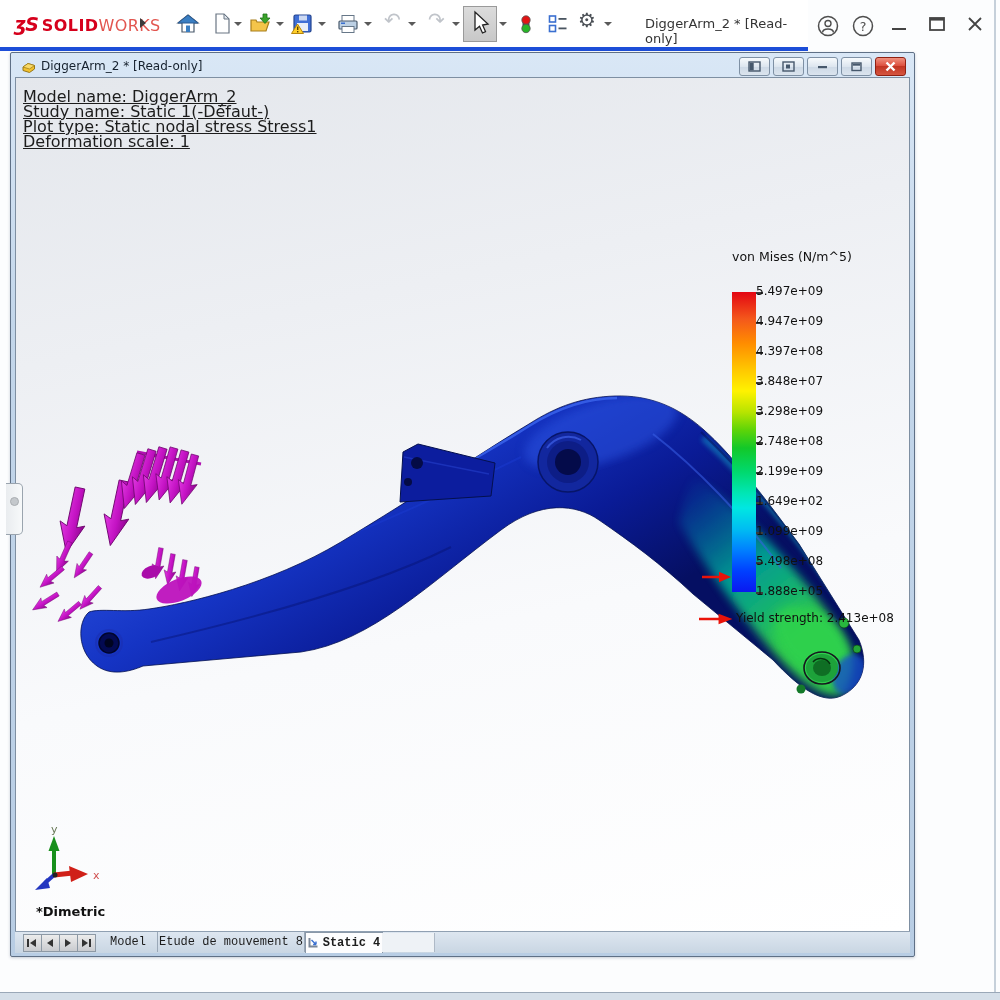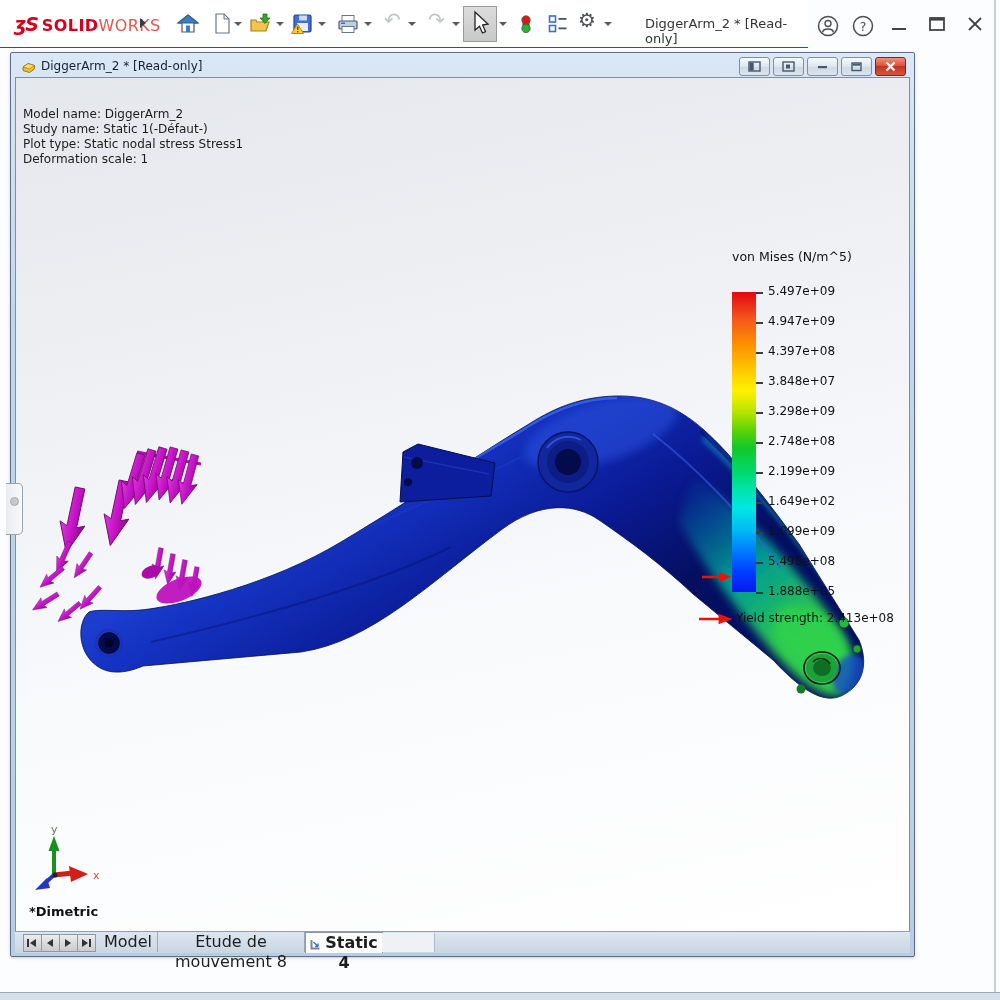--- a/index.html
+++ b/index.html
@@ -1,21 +1,21 @@
 <!DOCTYPE html>
 <html><head>
 <meta charset="utf-8">
 <style>
   html,body{margin:0;padding:0;}
   body{width:1000px;height:1000px;position:relative;overflow:hidden;background:#fcfdfe;
        font-family:"DejaVu Sans","Liberation Sans",sans-serif;-webkit-font-smoothing:antialiased;}
   .abs{position:absolute;}
 
   
-  #appbar{position:absolute;left:0;top:0;width:808px;height:47px;background:#ffffff;border-bottom:1px solid #1d4ed8;}
+  #appbar{position:absolute;left:0;top:0;width:808px;height:47px;background:#ffffff;border-bottom:4px solid #1d4ed8;}
   .brand{position:absolute;left:14px;top:13px;color:#d6001c;font-size:16px;white-space:nowrap;}
   .brand .mark{font-style:italic;font-weight:bold;font-size:19px;letter-spacing:-1px;margin-right:4px;}
   .brand .solid{font-weight:bold;letter-spacing:.4px;}
   .brand .works{font-weight:normal;color:#e2554f;letter-spacing:.4px;}
   .flyout{position:absolute;left:140px;top:18px;width:0;height:0;border-left:6px solid #3c3c3c;border-top:5px solid transparent;border-bottom:5px solid transparent;}
   .tbicon{position:absolute;top:12px;width:24px;height:24px;}
   .dd{position:absolute;top:22px;width:0;height:0;border-top:4px solid #5a5a5a;border-left:4px solid transparent;border-right:4px solid transparent;}
   .selbox{position:absolute;left:463px;top:6px;width:32px;height:34px;background:linear-gradient(#dcdcdc,#c8c8c8);border:1px solid #9a9a9a;}
   .glyphbtn{position:absolute;top:8px;font-size:20px;color:#c0c4ca;}
   #apptitle{position:absolute;left:645px;top:16px;font-size:13px;color:#343434;}
@@ -27,40 +27,40 @@
   #doctitlebar{position:absolute;left:4px;top:2px;width:895px;height:22px;}
   #doctitle{position:absolute;left:26px;top:4px;font-size:12px;color:#16212e;}
   .docbtn{position:absolute;top:2px;width:29px;height:17px;border:1px solid #7e90a4;border-radius:3px;
           background:linear-gradient(#f7fafc,#dde6ef 50%,#cdd9e6 51%,#dbe4ee);}
   .docbtn svg{position:absolute;left:0;top:0;}
   #docclose{background:linear-gradient(#f0907e,#dd5140 45%,#c23523 50%,#d5553f);border-color:#8f2012;}
   #client{position:absolute;left:4px;top:24px;width:893px;height:853px;border:1px solid #7e8fa2;
           background:linear-gradient(168deg,#e4e7ec 0%,#edeff3 28%,#f9fafc 62%,#ffffff 100%);overflow:hidden;}
 
   
-  #hud{position:absolute;left:7px;top:29px;font-size:12px;color:#1c1c1c;line-height:15px;z-index:4;}
+  #hud{position:absolute;left:7px;top:11px;font-size:16px;color:#1c1c1c;line-height:15px;z-index:4;text-decoration:underline;}
 
   
   #legend{position:absolute;left:0;top:0;width:100%;height:100%;z-index:3;pointer-events:none;}
   #legendtitle{position:absolute;left:716px;top:171px;font-size:12.5px;color:#111;}
   #colorbar{position:absolute;left:716px;top:214px;width:24px;height:300px;
             background:linear-gradient(180deg,#e30613 0%,#f4581b 9%,#ff8c00 17%,#ffc800 26%,#fff200 33%,#b8e400 40%,#5ed408 46%,#12c829 52%,#00d96e 60%,#00e6b4 67%,#00e7e2 72%,#00bdf2 79%,#0080ff 86%,#0040ff 93%,#0a18f0 100%);}
   .ltick{position:absolute;left:740px;height:16px;font-size:12px;color:#111;white-space:nowrap;}
   .ltick .dash{position:absolute;left:0px;top:8px;width:7px;height:1.5px;background:#3c3c3c;}
-  .ltick .lv{position:absolute;left:12px;top:0px;}
+  .ltick .lv{position:absolute;left:0;top:0px;}
   #yield{position:absolute;left:720px;top:533px;font-size:12px;color:#101010;white-space:nowrap;}
 
-  #orientlabel{position:absolute;left:13px;top:826px;font-size:13px;font-weight:bold;color:#111;z-index:4;}
+  #orientlabel{position:absolute;left:20px;top:826px;font-size:13px;font-weight:bold;color:#111;z-index:4;}
 
   
   #viewportsvg{position:absolute;left:0;top:0;width:893px;height:853px;z-index:1;}
 
   
   #tabbar{position:absolute;left:4px;top:878px;width:895px;height:21px;border-top:1px solid #90a0b2;
-          background:linear-gradient(#dde6f0,#c9d6e3);font-size:16px;color:#1d1d1d;}
+          background:linear-gradient(#dde6f0,#c9d6e3);font-size:12px;color:#1d1d1d;font-family:Liberation Mono, monospace;}
   .navbtn{position:absolute;top:2px;width:17px;height:16px;background:linear-gradient(#ececec,#c9cbcf);border:1px solid #8d99a5;}
   .navbtn svg{position:absolute;left:1px;top:2px;}
   .tab{position:absolute;top:0;height:20px;line-height:20px;text-align:center;border-right:1px solid #9aa8b8;}
   #tab-static{background:#fdfdfe;border:1px solid #8a98a8;border-bottom:none;font-weight:bold;}
   #tab-static .ticon{display:inline-block;vertical-align:-2px;margin-right:4px;}
   #tab-spacer{position:absolute;top:1px;height:19px;background:#eef2f6;border-right:1px solid #aeb9c6;}
 
   
   #panehandle{position:absolute;left:6px;top:483px;width:16px;height:50px;background:linear-gradient(90deg,#e9ecef,#f7f9fa);
               border:1px solid #9aa4ae;border-left:none;border-radius:0 5px 5px 0;z-index:6;}

